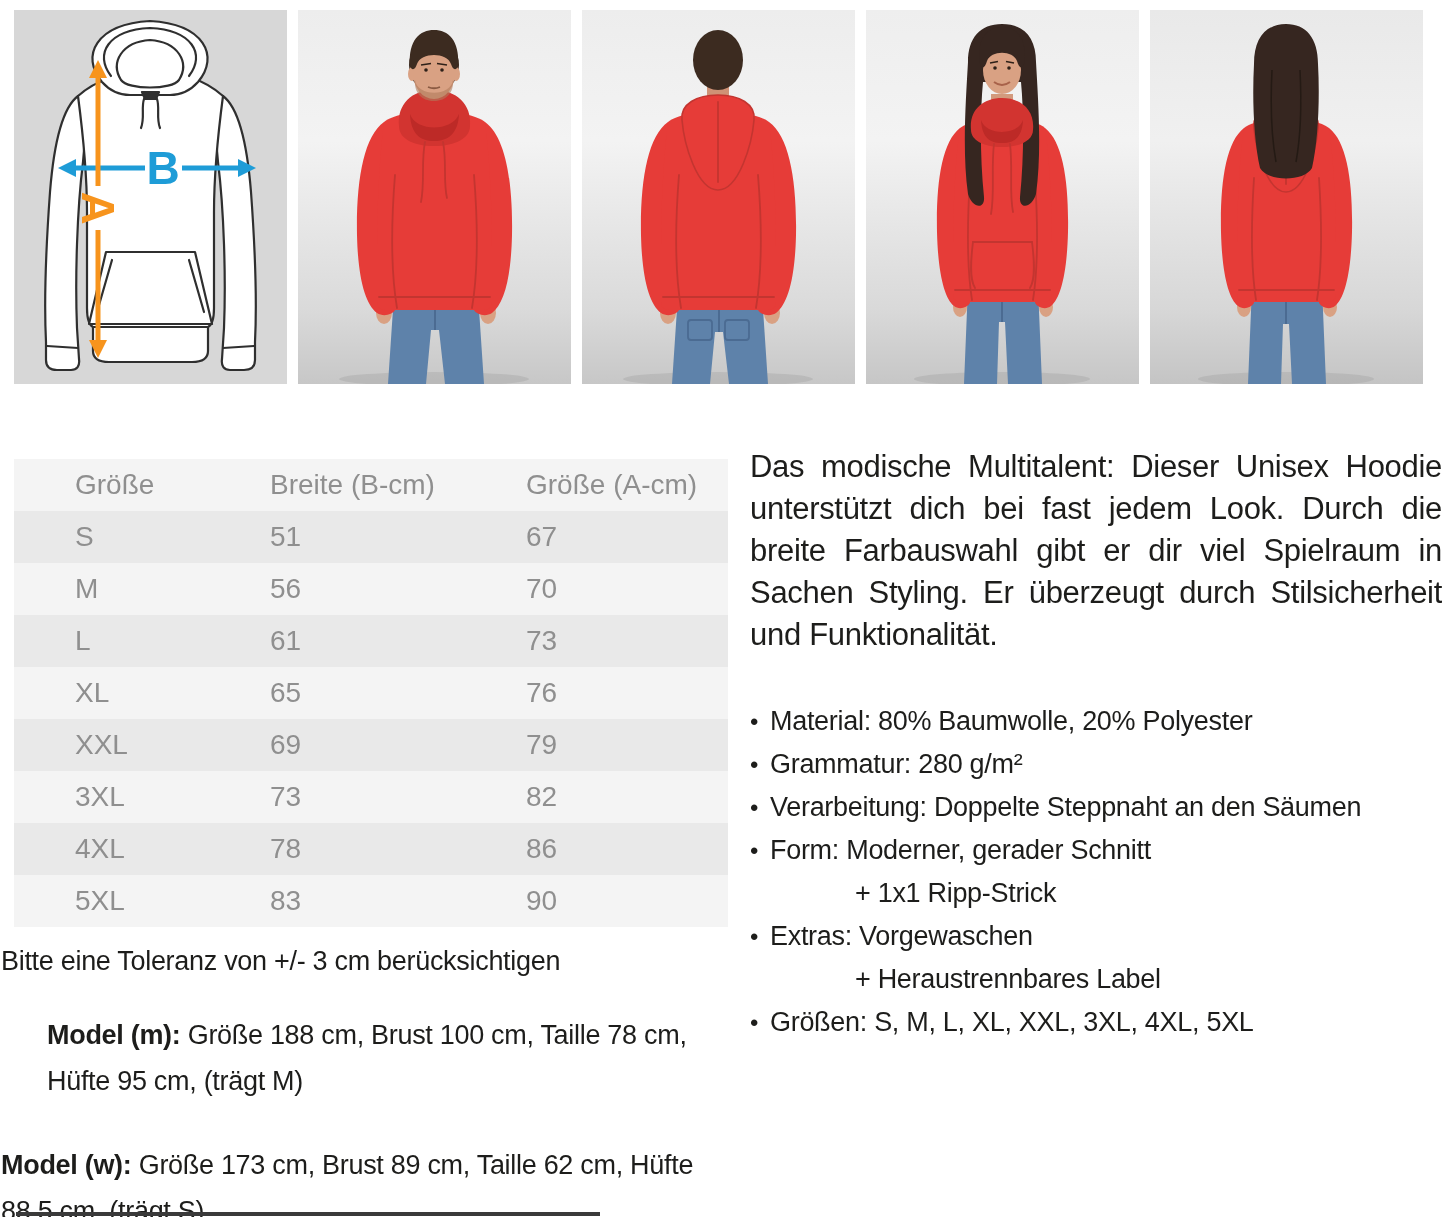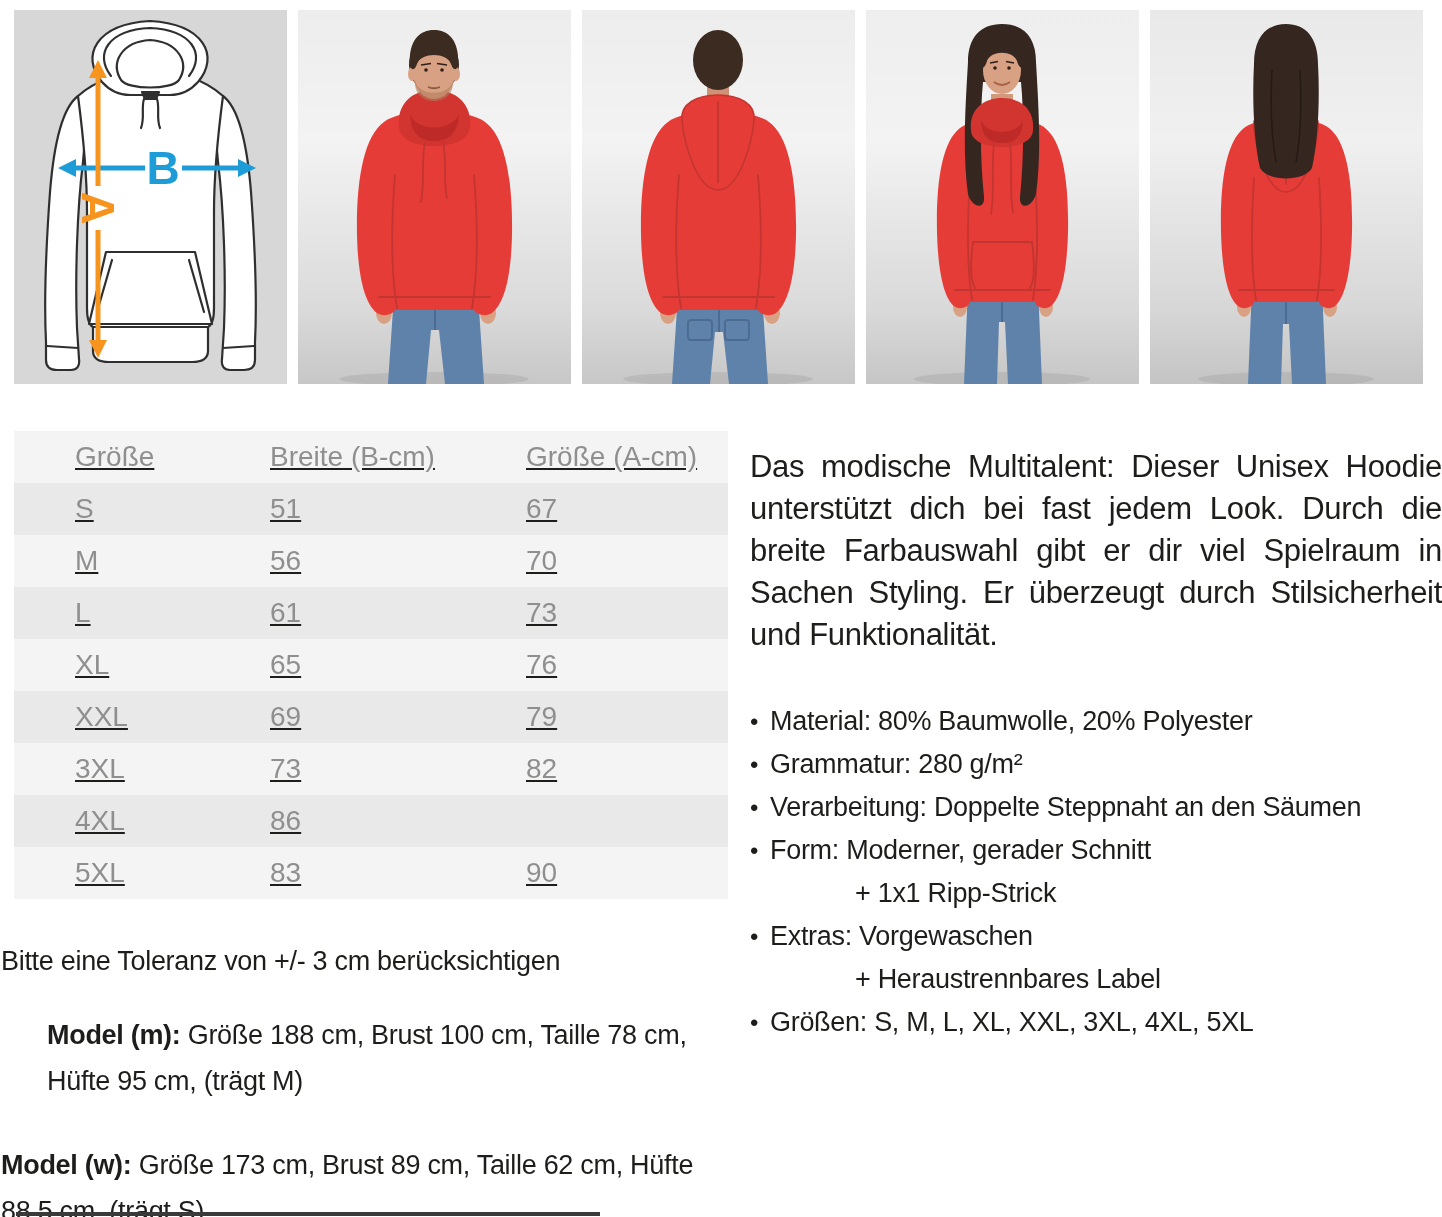--- a/index.html
+++ b/index.html
@@ -20,21 +20,21 @@
   .f-hair-m{fill:#3c2b20;}
   .f-hair-w{fill:#362620;}
   .diagram-line{stroke:#2f2f2f;stroke-width:2.2;stroke-linejoin:round;stroke-linecap:round;}
   .arrow-b{fill:var(--arrow-blue);}
   .arrow-a{fill:var(--arrow-orange);}
   .arrow-b-line{stroke:var(--arrow-blue);stroke-width:5;}
   .arrow-a-line{stroke:var(--arrow-orange);stroke-width:5;}
   .dim-letter{font-family:"Liberation Sans",sans-serif;font-weight:bold;font-size:46px;}
 
   
-  .sizetable{position:absolute;left:14px;top:431px;width:714px;text-decoration:underline;}
+  .sizetable{position:absolute;left:14px;top:459px;width:714px;}
   .trow{display:grid;grid-template-columns:195px 256px 1fr;height:52px;line-height:52px;
         font-size:28px;color:var(--table-text);}
   .trow>div{padding-left:61px;white-space:nowrap;}
   .r-light{background:var(--stripe-light);}
   .r-dark{background:var(--stripe-dark);}
 
   
   .note{position:absolute;left:1px;width:708px;font-size:27px;letter-spacing:-0.3px;
         color:var(--text-dark);margin:0;}
   .note-tolerance{top:946px;}
@@ -302,20 +302,21 @@
       <div>69</div>
       <div>79</div>
     </div>
     <div class="trow r-light">
       <div>3XL</div>
       <div>73</div>
       <div>82</div>
     </div>
     <div class="trow r-dark">
       <div>4XL</div>
+      <div>78</div>
       <div>86</div>
     </div>
     <div class="trow r-light">
       <div>5XL</div>
       <div>83</div>
       <div>90</div>
     </div>
   </div>
 
   <p class="note note-tolerance">Bitte eine Toleranz von +/- 3 cm berücksichtigen</p>

